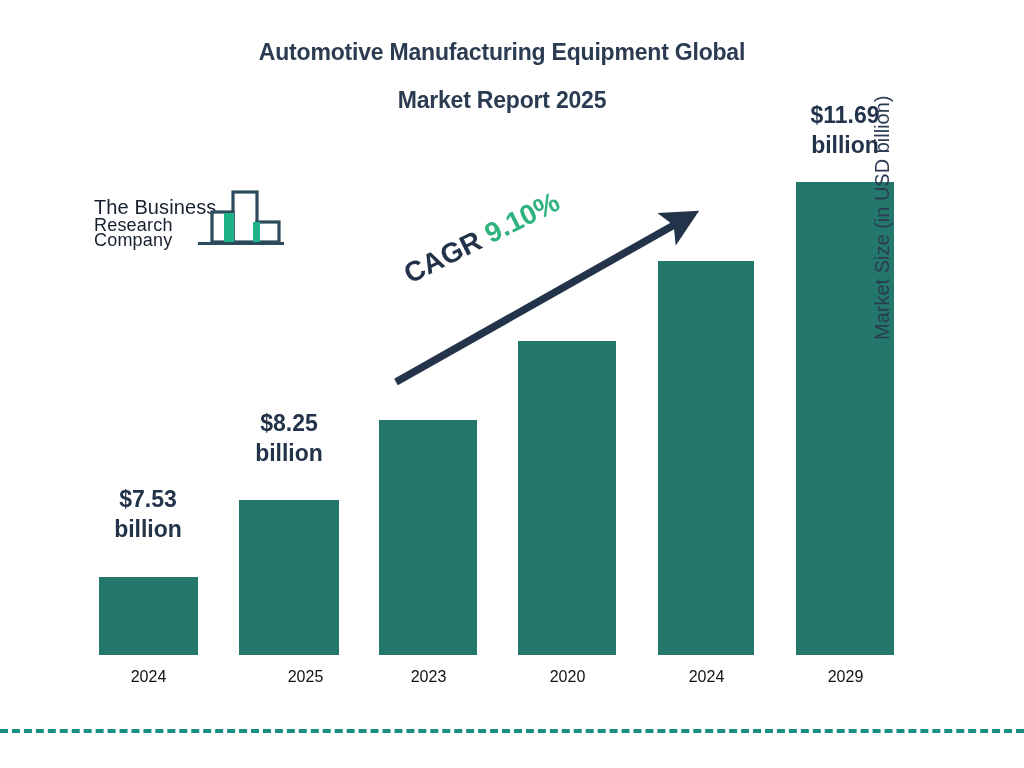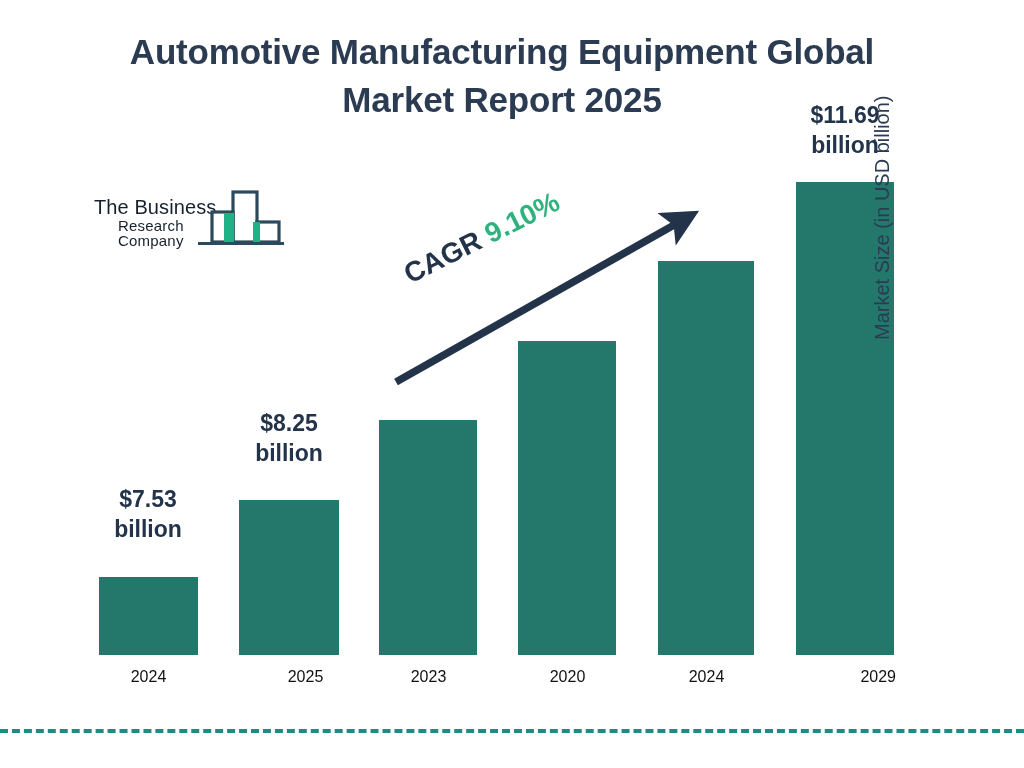--- a/index.html
+++ b/index.html
@@ -20,21 +20,21 @@
     overflow: hidden;
   }
 
   
   #chart-title {
     position: absolute;
     left: 60px;
     top: 28px;
     width: 884px;
     text-align: center;
-    font-size: 35px;
+    font-size: 23px;
     line-height: 48px;
     font-weight: bold;
     color: #2b3b52;
     letter-spacing: -0.2px;
     white-space: pre-line;
   }
 
   
   #logo {
     position: absolute;
@@ -53,27 +53,26 @@
   }
   #logo-line1 {
     font-size: 20px;
     line-height: 22px;
     font-weight: 400;
     letter-spacing: 0.1px;
     color: #16212e;
     display: block;
   }
   #logo-line2 {
-    font-size: 15px;
+    font-size: 18px;
     line-height: 15px;
     font-weight: 400;
     letter-spacing: 0.2px;
     color: #16212e;
     display: block;
-    margin-left: 24px;
   }
   #logo-mark {
     position: absolute;
     left: 120px;
     top: 0px;
   }
 
   
   #plot {
     position: absolute;
@@ -197,21 +196,21 @@
     <div class="bar-value" style="left:209px; top:408px; width:160px;">$8.25
 billion</div>
     <div class="bar-value" style="left:765px; top:100px; width:160px;">$11.69
 billion</div>
 
     <div class="x-tick" style="left:98px;  width:101px;">2024</div>
     <div class="x-tick" style="left:255px; width:101px;">2025</div>
     <div class="x-tick" style="left:378px; width:101px;">2023</div>
     <div class="x-tick" style="left:517px; width:101px;">2020</div>
     <div class="x-tick" style="left:656px; width:101px;">2024</div>
-    <div class="x-tick" style="left:795px; width:101px;text-align:right;">2029</div>
+    <div class="x-tick" style="left:795px; width:101px;">2029</div>
 
     <svg id="cagr-arrow" viewBox="0 0 340 210">
       <defs>
         <marker id="arrowhead" markerWidth="5" markerHeight="5" refX="3.6" refY="2.5" orient="auto">
           <path d="M0,0 L5,2.5 L0,5 L1.1,2.5 Z" fill="#23334a"></path>
         </marker>
       </defs>
       <line x1="16" y1="192" x2="310" y2="26" stroke="#23334a" stroke-width="7.5" stroke-linecap="butt" marker-end="url(#arrowhead)"></line>
     </svg>
 

